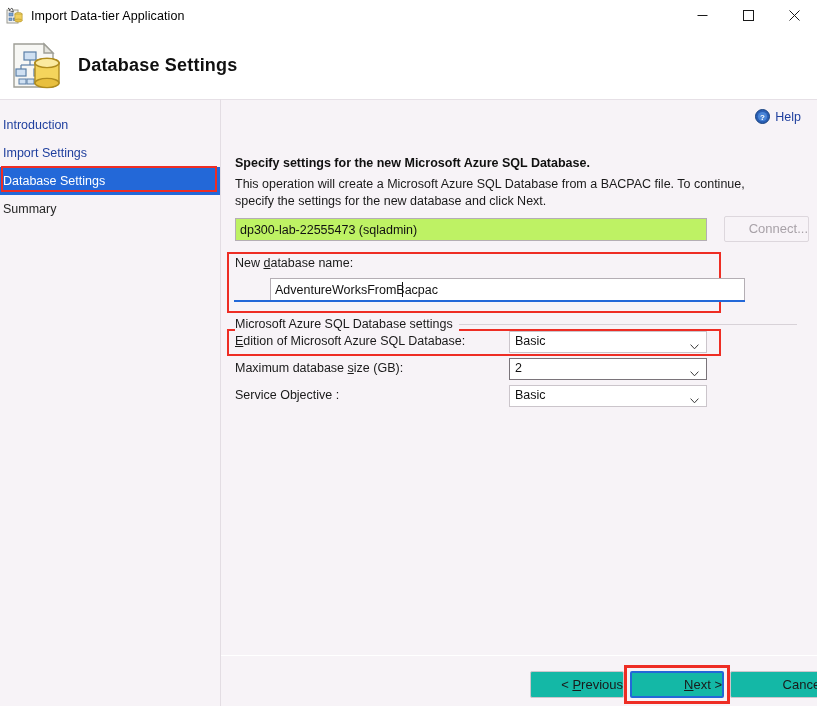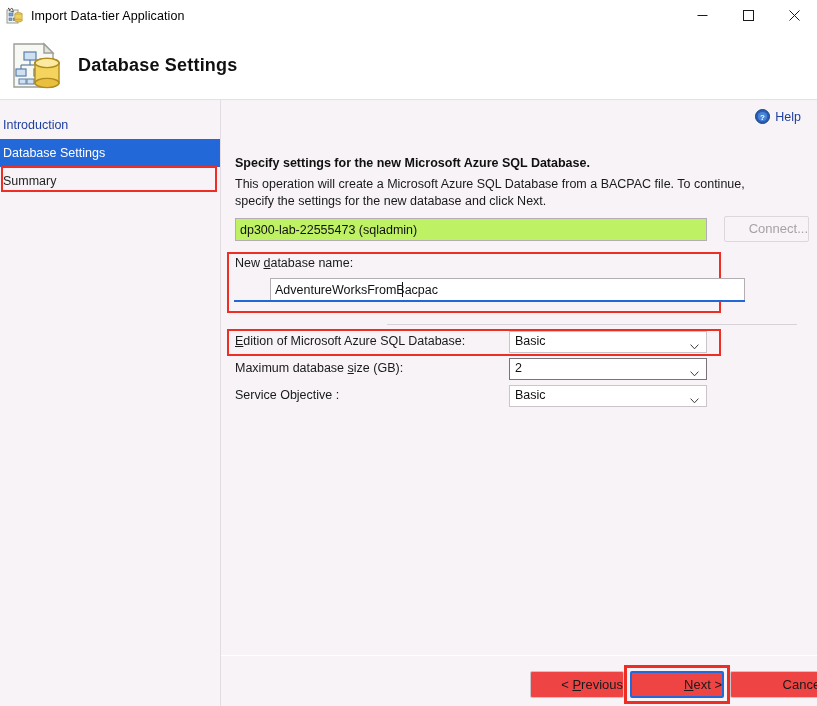--- a/index.html
+++ b/index.html
@@ -365,21 +365,21 @@
     height: 50px;
     background: #f7f3f7;
   }
   .btn-foot {
     position: absolute;
     top: 15px;
     width: 94px;
     height: 27px;
     line-height: 25px;
     border: 1px solid #ccc6cc;
-    background: #ef4444;
+    background: #14b8a6;
     border-radius: 2px;
   }
   .btn-prev { left: 309px; }
   .btn-next {
     left: 409px;
     border: 2px solid #2368d8;
     line-height: 23px;
   }
   .btn-cancel { left: 509px; }
   .next-annot {
@@ -454,20 +454,23 @@
     </svg>
   </div>
   <div class="header-title">Database Settings</div>
 </div>
 
 <div class="sidebar">
   <div class="nav">
     <div class="nav-item done">
       <span>Introduction</span>
     </div>
+    <div class="nav-item done">
+      <span>Import Settings</span>
+    </div>
     <div class="nav-item selected">
       <span>Database Settings</span>
     </div>
     <div class="nav-item future">
       <span>Summary</span>
     </div>
   </div>
   <div class="nav-annot"></div>
 </div>
 
@@ -498,20 +501,21 @@
 
   <div class="dbname-group"></div>
   <div class="dbname-label">
     <span>New </span><u>d</u><span>atabase name:</span>
   </div>
   <div class="dbname-input-wrap">
     <input class="dbname-input" type="text" value="AdventureWorksFromBacpac" style="">
     <div class="focus-underline"></div>
   <div class="caret" style="left: 168.031px;"></div></div>
 
+  <div class="groupbox-label">Microsoft Azure SQL Database settings</div>
   <div class="groupbox-line"></div>
 
   <div class="edition-annot"></div>
 
   <div class="form-row" style="top:231px;">
     <div class="form-label">
       <span></span><u>E</u><span>dition of Microsoft Azure SQL Database:</span>
     </div>
     <div class="combo">
       <span class="combo-text">Basic</span>

